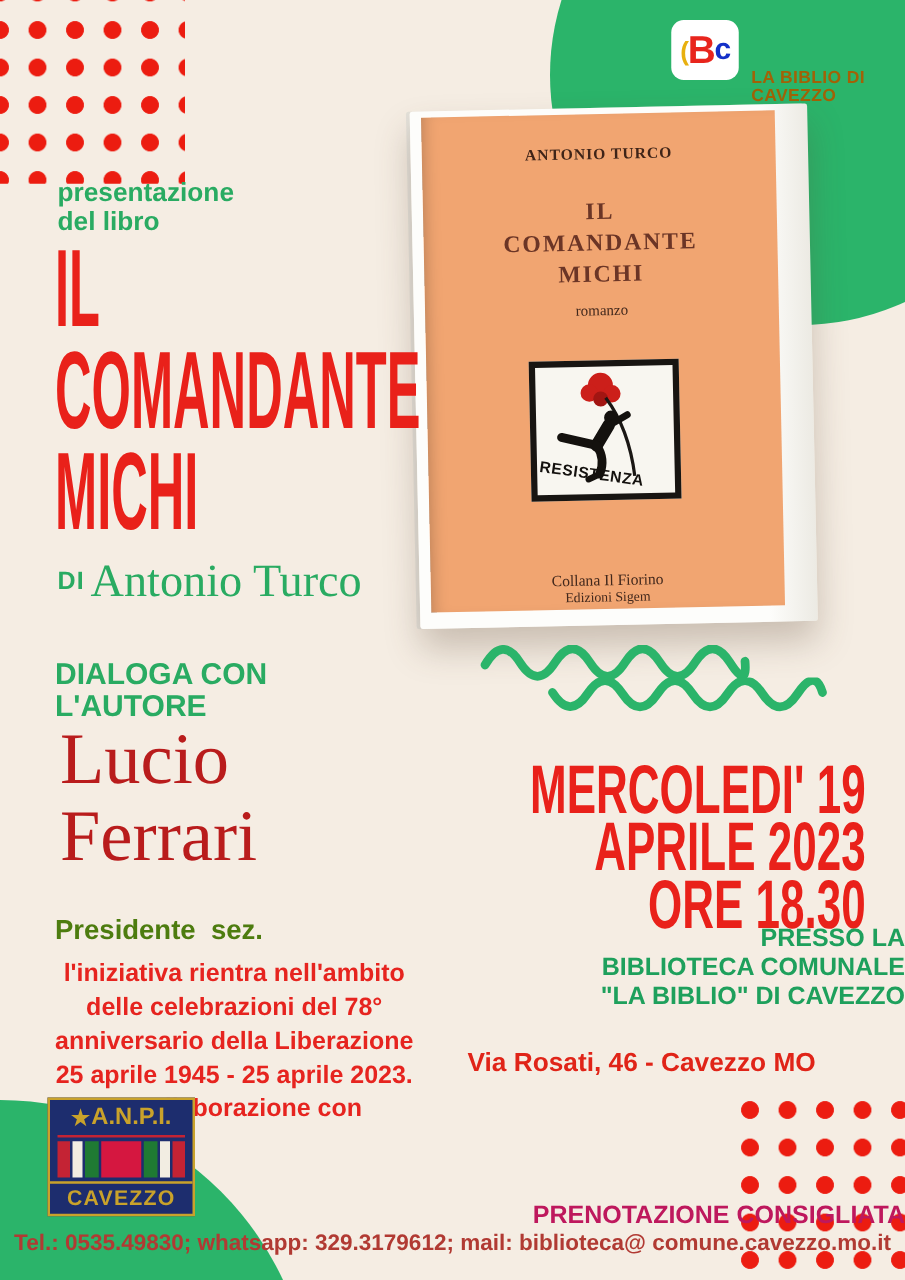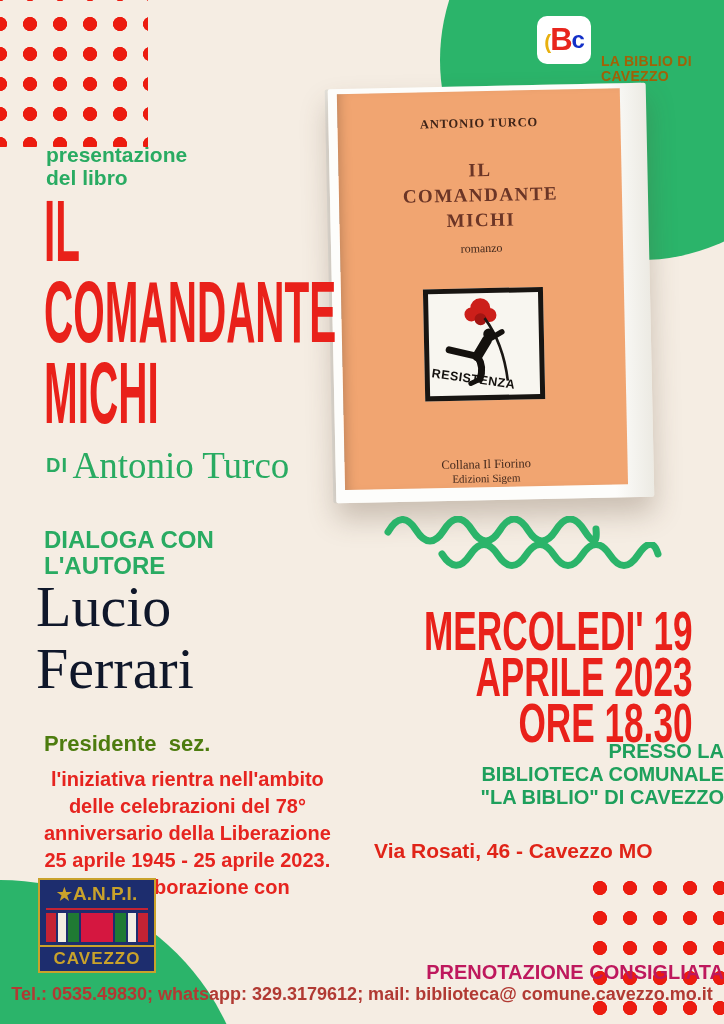--- a/index.html
+++ b/index.html
@@ -23,21 +23,21 @@
   .brand-box .m3{color:#1330c8;font-size:24px;}
   .brand-name{position:absolute;left:601px;top:23px;color:#a16207;font-weight:bold;font-size:14px;line-height:15px;letter-spacing:.3px;margin-top:31px;}
 
   
   .kicker{position:absolute;left:46px;top:143px;color:#29ab62;font-weight:bold;font-size:21px;line-height:23px;}
   .big-title{position:absolute;left:44px;top:190px;color:#e9211a;font-weight:bold;font-size:88px;line-height:81px;transform:scaleX(.46);transform-origin:top left;white-space:nowrap;}
   .byline{position:absolute;left:46px;top:444px;color:#29ab62;white-space:nowrap;}
   .byline .prefix{font-weight:bold;font-size:20px;letter-spacing:1px;vertical-align:6px;}
   .byline .author{font-family:"Liberation Serif",serif;font-size:37px;}
   .dialog{position:absolute;left:44px;top:527px;color:#29ab62;font-weight:bold;font-size:24px;line-height:26px;}
-  .speaker{position:absolute;left:36px;top:576px;color:#0f172a;font-family:"Liberation Serif",serif;font-size:58px;line-height:62px;}
+  .speaker{position:absolute;left:48px;top:576px;color:#b91c1c;font-family:"Liberation Serif",serif;font-size:58px;line-height:62px;}
   .role{position:absolute;left:44px;top:681px;color:#4d7c0f;font-weight:bold;font-size:22px;line-height:25px;white-space:pre-wrap;}
   .initiative{position:absolute;left:44px;top:766px;color:#e6241f;font-weight:bold;font-size:20px;line-height:27px;text-align:center;}
 
   
   .anpi{position:absolute;left:38px;top:878px;width:118px;height:95px;background:#1d2d6e;border:2px solid #c9a22b;box-sizing:border-box;display:flex;flex-direction:column;}
   .anpi-top{display:flex;align-items:center;justify-content:center;color:#c9a22b;font-weight:bold;font-size:19px;height:28px;}
   .anpi-top .star{font-size:17px;margin-right:1px;}
   .anpi-rule{height:2px;background:#c42334;margin:0 6px;}
   .anpi-ribbon{flex:1;display:flex;align-items:stretch;justify-content:center;gap:2px;padding:3px 6px;}
   .anpi-ribbon span{display:block;}

